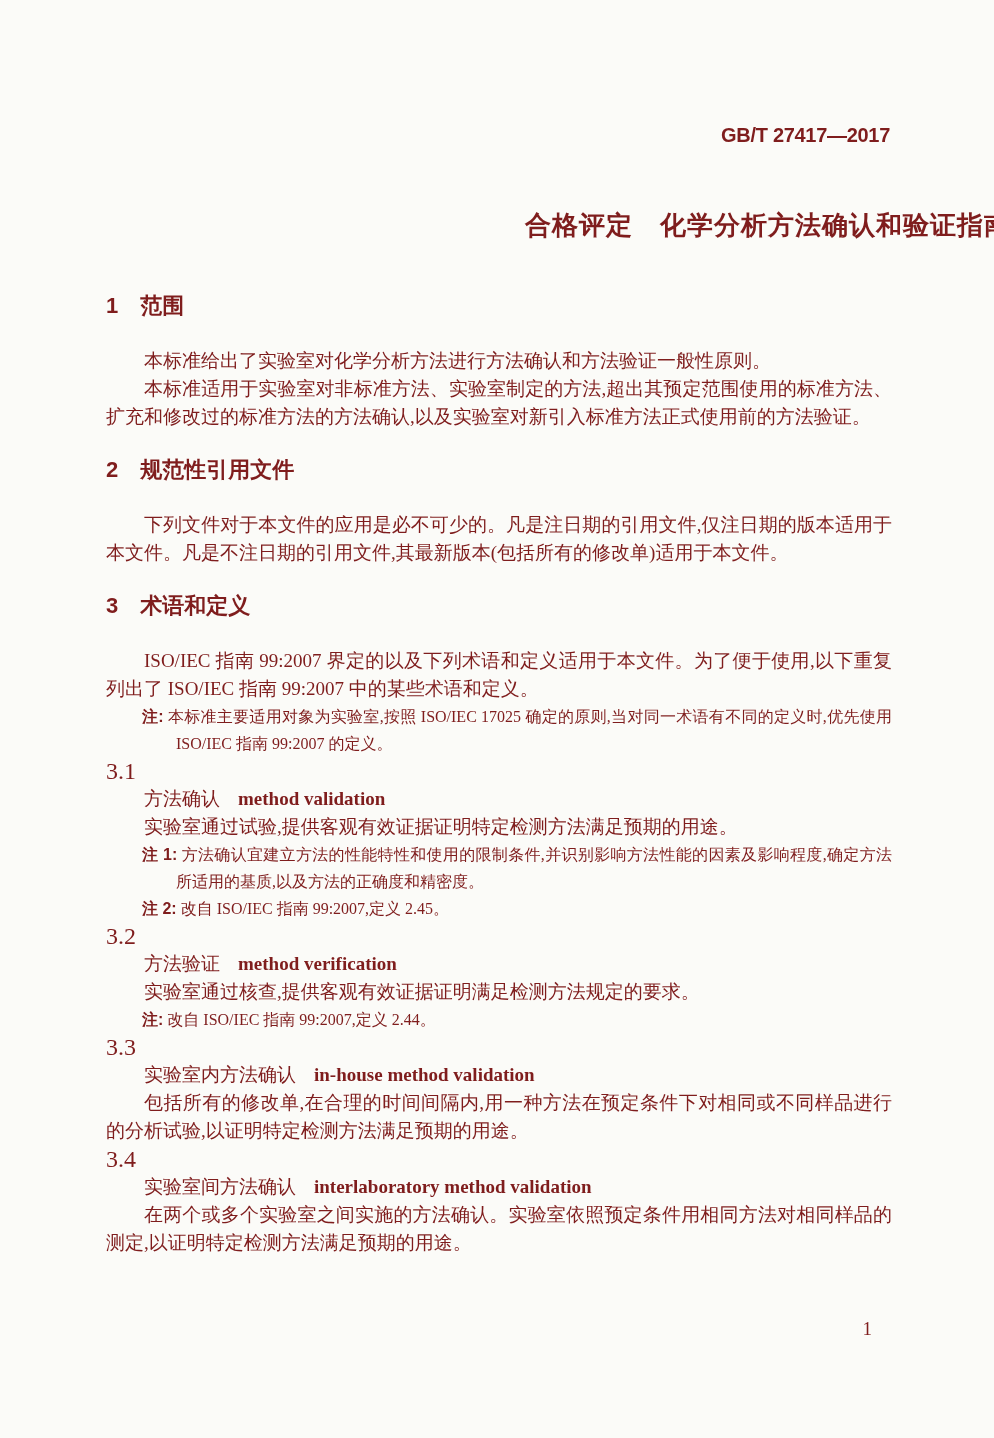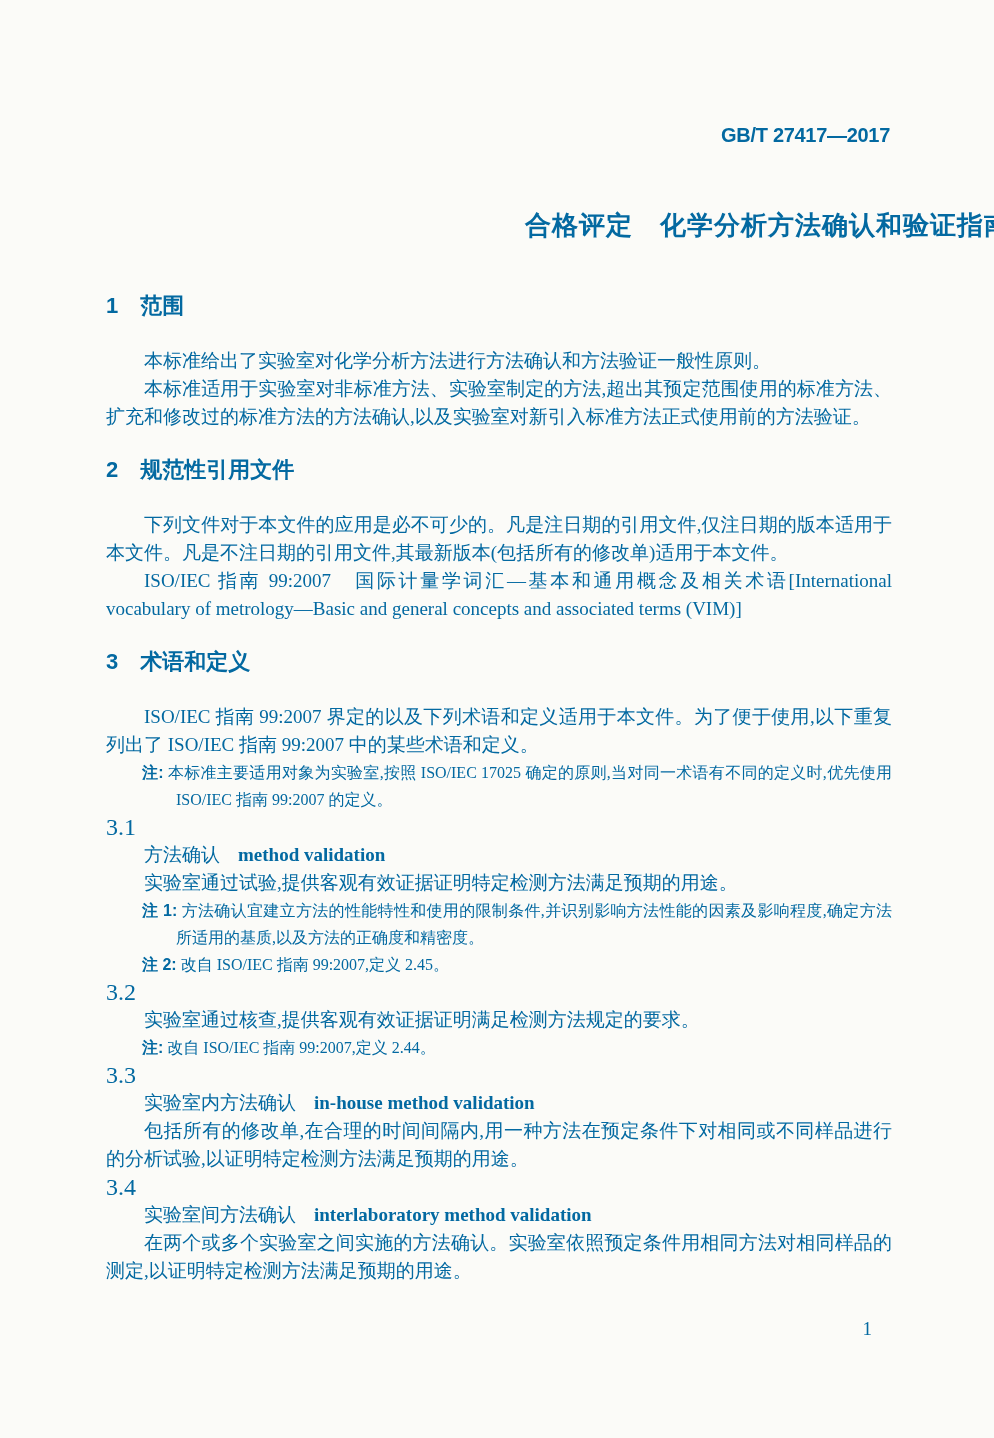--- a/index.html
+++ b/index.html
@@ -3,21 +3,21 @@
 <meta charset="utf-8">
 <title>GB/T 27417—2017</title>
 <style>
   html, body { margin: 0; padding: 0; background: #f2f2ef; }
   .page {
     position: relative;
     width: 994px;
     height: 1438px;
     margin: 0 auto;
     background: #fbfbf8;
-    color: #0369a1;
+    color: #7f1d1d;
     font-family: "Liberation Serif", "DejaVu Serif", serif;
     overflow: hidden;
   }
   .doc-number {
     position: absolute;
     top: 124px;
     right: 104px;
     font-family: "Liberation Sans", "DejaVu Sans", sans-serif;
     font-weight: bold;
     font-size: 20px;
@@ -102,33 +102,33 @@
   <h1 class="doc-title">合格评定　化学分析方法确认和验证指南</h1>
 
   <div class="content">
 
     <h2 class="sec-heading first">1　范围</h2>
     <p class="body-para">本标准给出了实验室对化学分析方法进行方法确认和方法验证一般性原则。</p>
     <p class="body-para">本标准适用于实验室对非标准方法、实验室制定的方法,超出其预定范围使用的标准方法、扩充和修改过的标准方法的方法确认,以及实验室对新引入标准方法正式使用前的方法验证。</p>
 
     <h2 class="sec-heading">2　规范性引用文件</h2>
     <p class="body-para">下列文件对于本文件的应用是必不可少的。凡是注日期的引用文件,仅注日期的版本适用于本文件。凡是不注日期的引用文件,其最新版本(包括所有的修改单)适用于本文件。</p>
-    <p class="body-para">ISO/IEC 指南 99:2007　国际计量学词汇—基本和通用概念及相关术语[International vocabulary of metrology—Basic and general concepts and associated terms (VIM)]</p>
 
     <h2 class="sec-heading">3　术语和定义</h2>
     <p class="body-para">ISO/IEC 指南 99:2007 界定的以及下列术语和定义适用于本文件。为了便于使用,以下重复列出了 ISO/IEC 指南 99:2007 中的某些术语和定义。</p>
     <p class="note"><span class="note-label">注:</span><span>本标准主要适用对象为实验室,按照 ISO/IEC 17025 确定的原则,当对同一术语有不同的定义时,优先使用 ISO/IEC 指南 99:2007 的定义。</span></p>
 
     <p class="term-number">3.1</p>
     <p class="term-title"><span class="term-zh">方法确认</span><span class="term-en">method validation</span></p>
     <p class="body-para">实验室通过试验,提供客观有效证据证明特定检测方法满足预期的用途。</p>
     <p class="note"><span class="note-label">注 1:</span><span>方法确认宜建立方法的性能特性和使用的限制条件,并识别影响方法性能的因素及影响程度,确定方法所适用的基质,以及方法的正确度和精密度。</span></p>
     <p class="note"><span class="note-label">注 2:</span><span>改自 ISO/IEC 指南 99:2007,定义 2.45。</span></p>
 
     <p class="term-number">3.2</p>
+    <p class="term-title"><span class="term-zh">方法验证</span><span class="term-en">method verification</span></p>
     <p class="body-para">实验室通过核查,提供客观有效证据证明满足检测方法规定的要求。</p>
     <p class="note"><span class="note-label">注:</span><span>改自 ISO/IEC 指南 99:2007,定义 2.44。</span></p>
 
     <p class="term-number">3.3</p>
     <p class="term-title"><span class="term-zh">实验室内方法确认</span><span class="term-en">in-house method validation</span></p>
     <p class="body-para">包括所有的修改单,在合理的时间间隔内,用一种方法在预定条件下对相同或不同样品进行的分析试验,以证明特定检测方法满足预期的用途。</p>
 
     <p class="term-number">3.4</p>
     <p class="term-title"><span class="term-zh">实验室间方法确认</span><span class="term-en">interlaboratory method validation</span></p>
     <p class="body-para">在两个或多个实验室之间实施的方法确认。实验室依照预定条件用相同方法对相同样品的测定,以证明特定检测方法满足预期的用途。</p>

